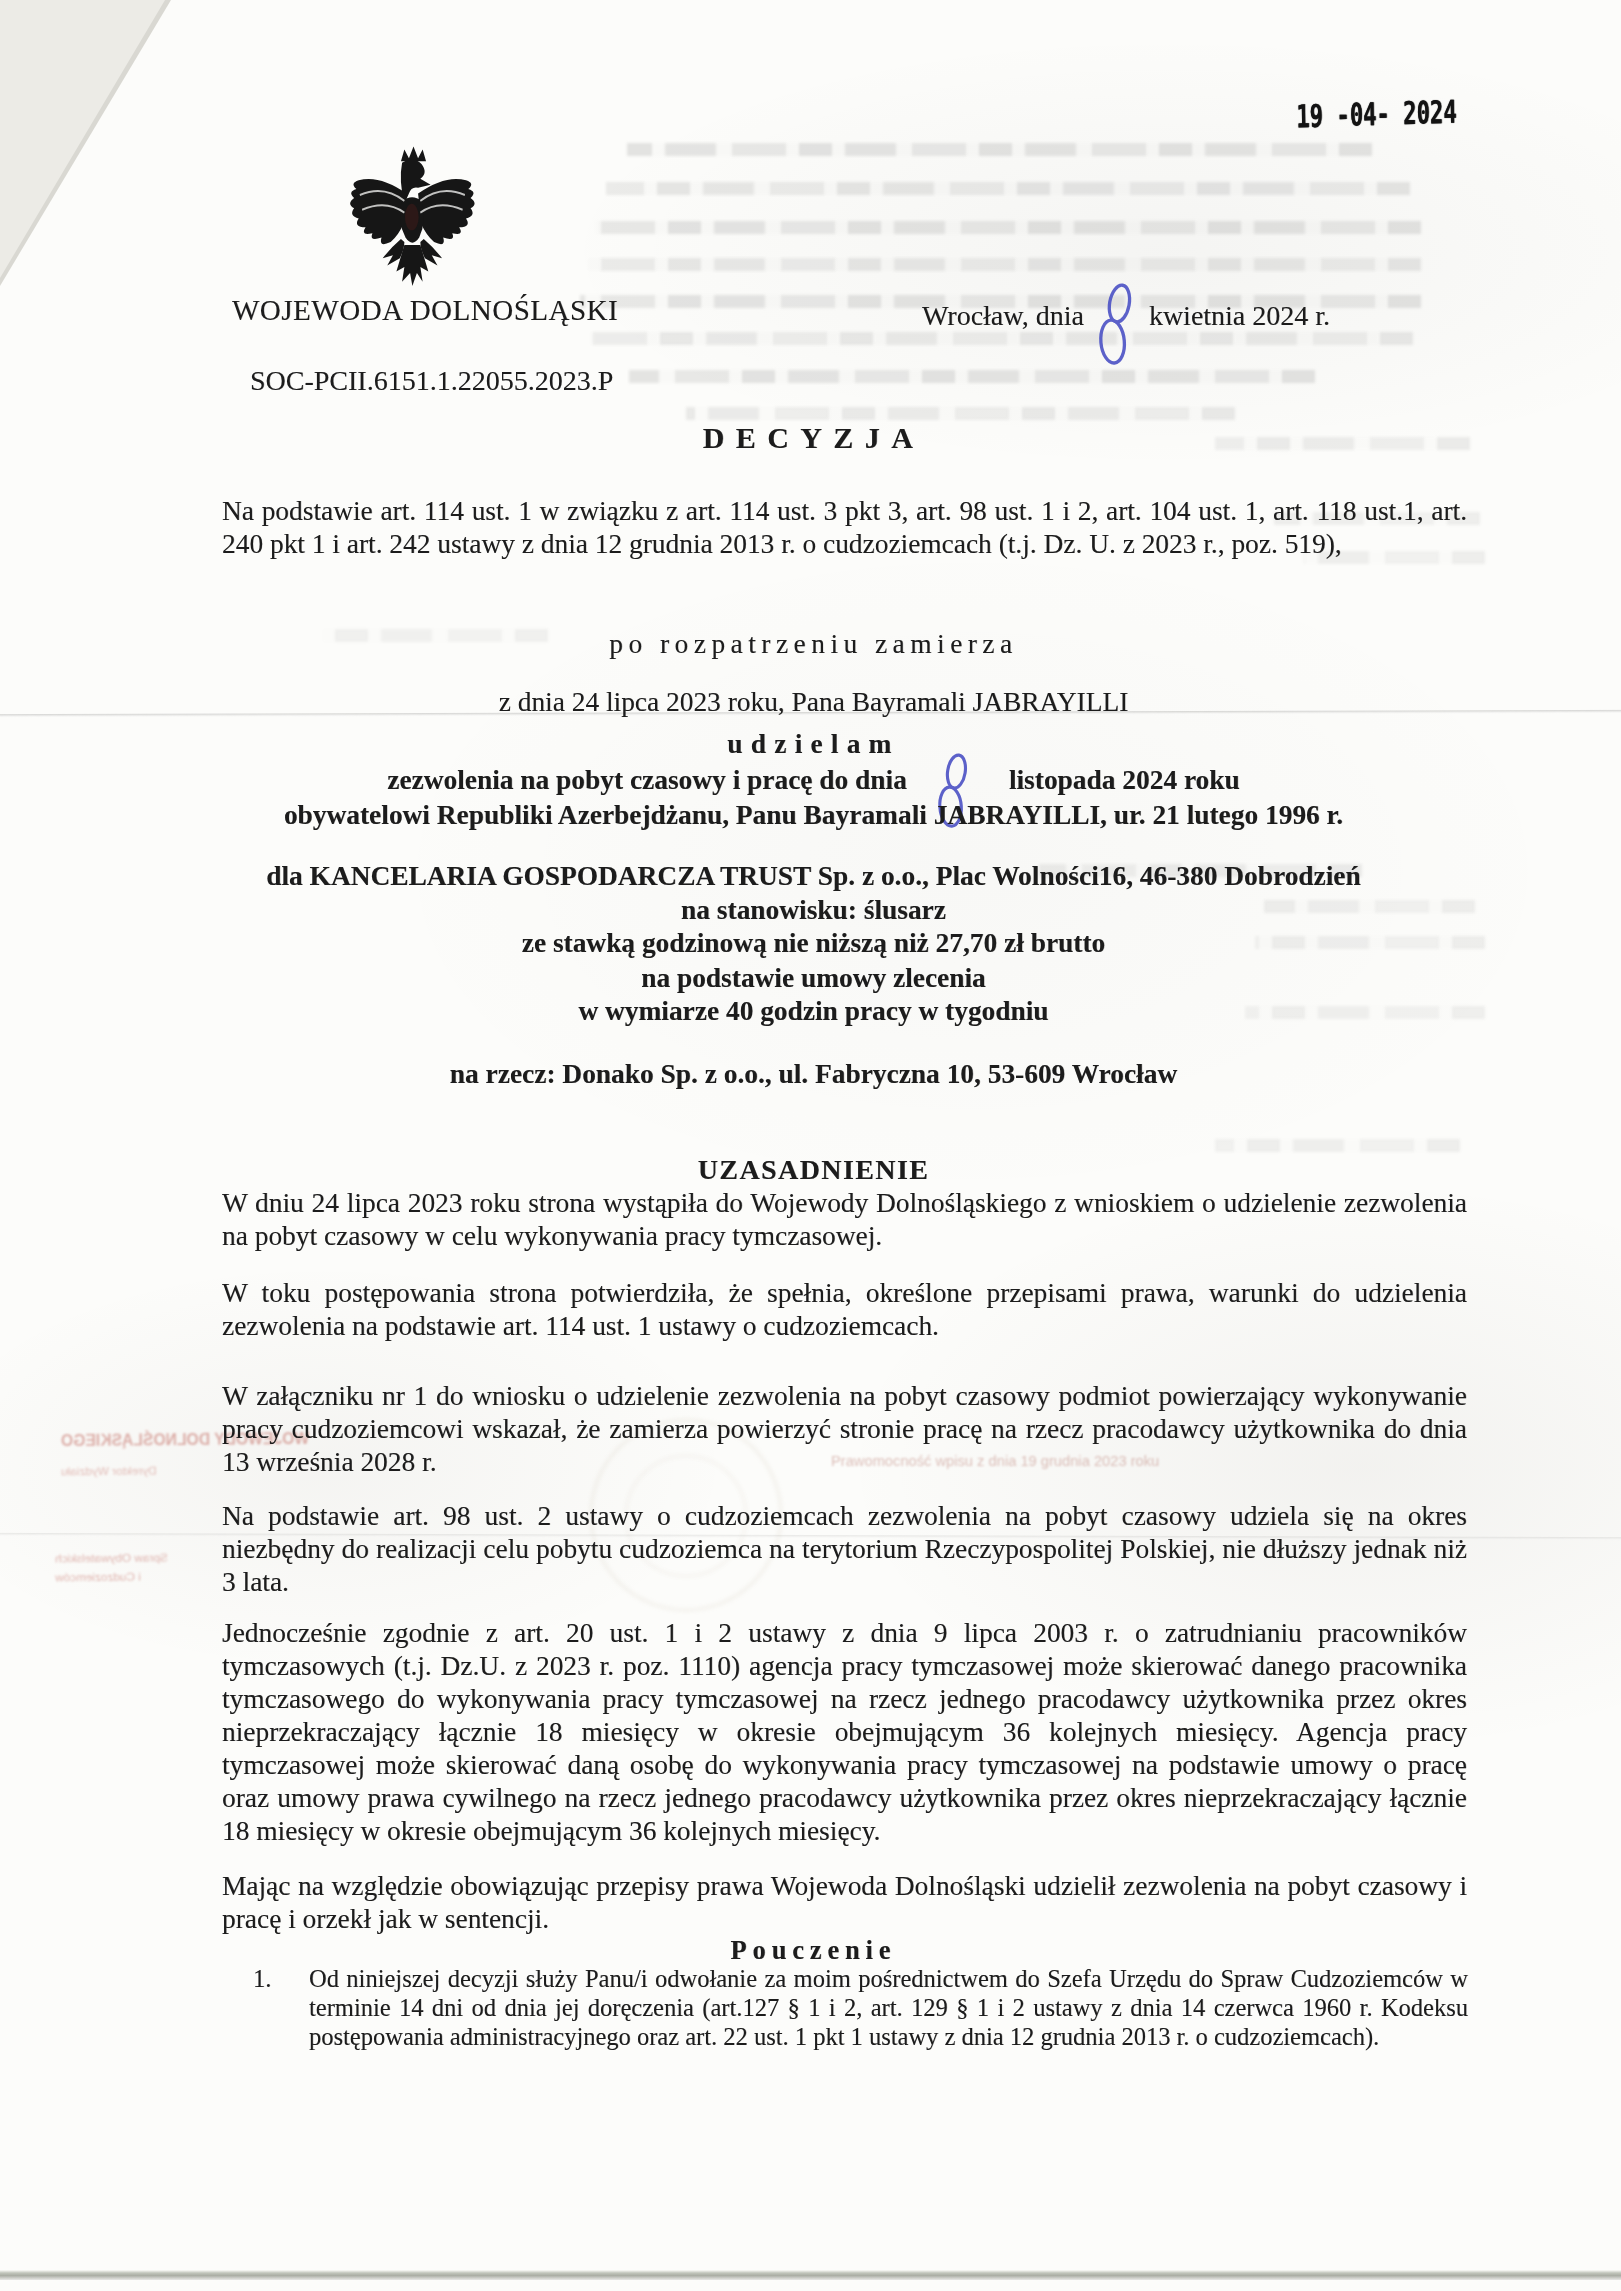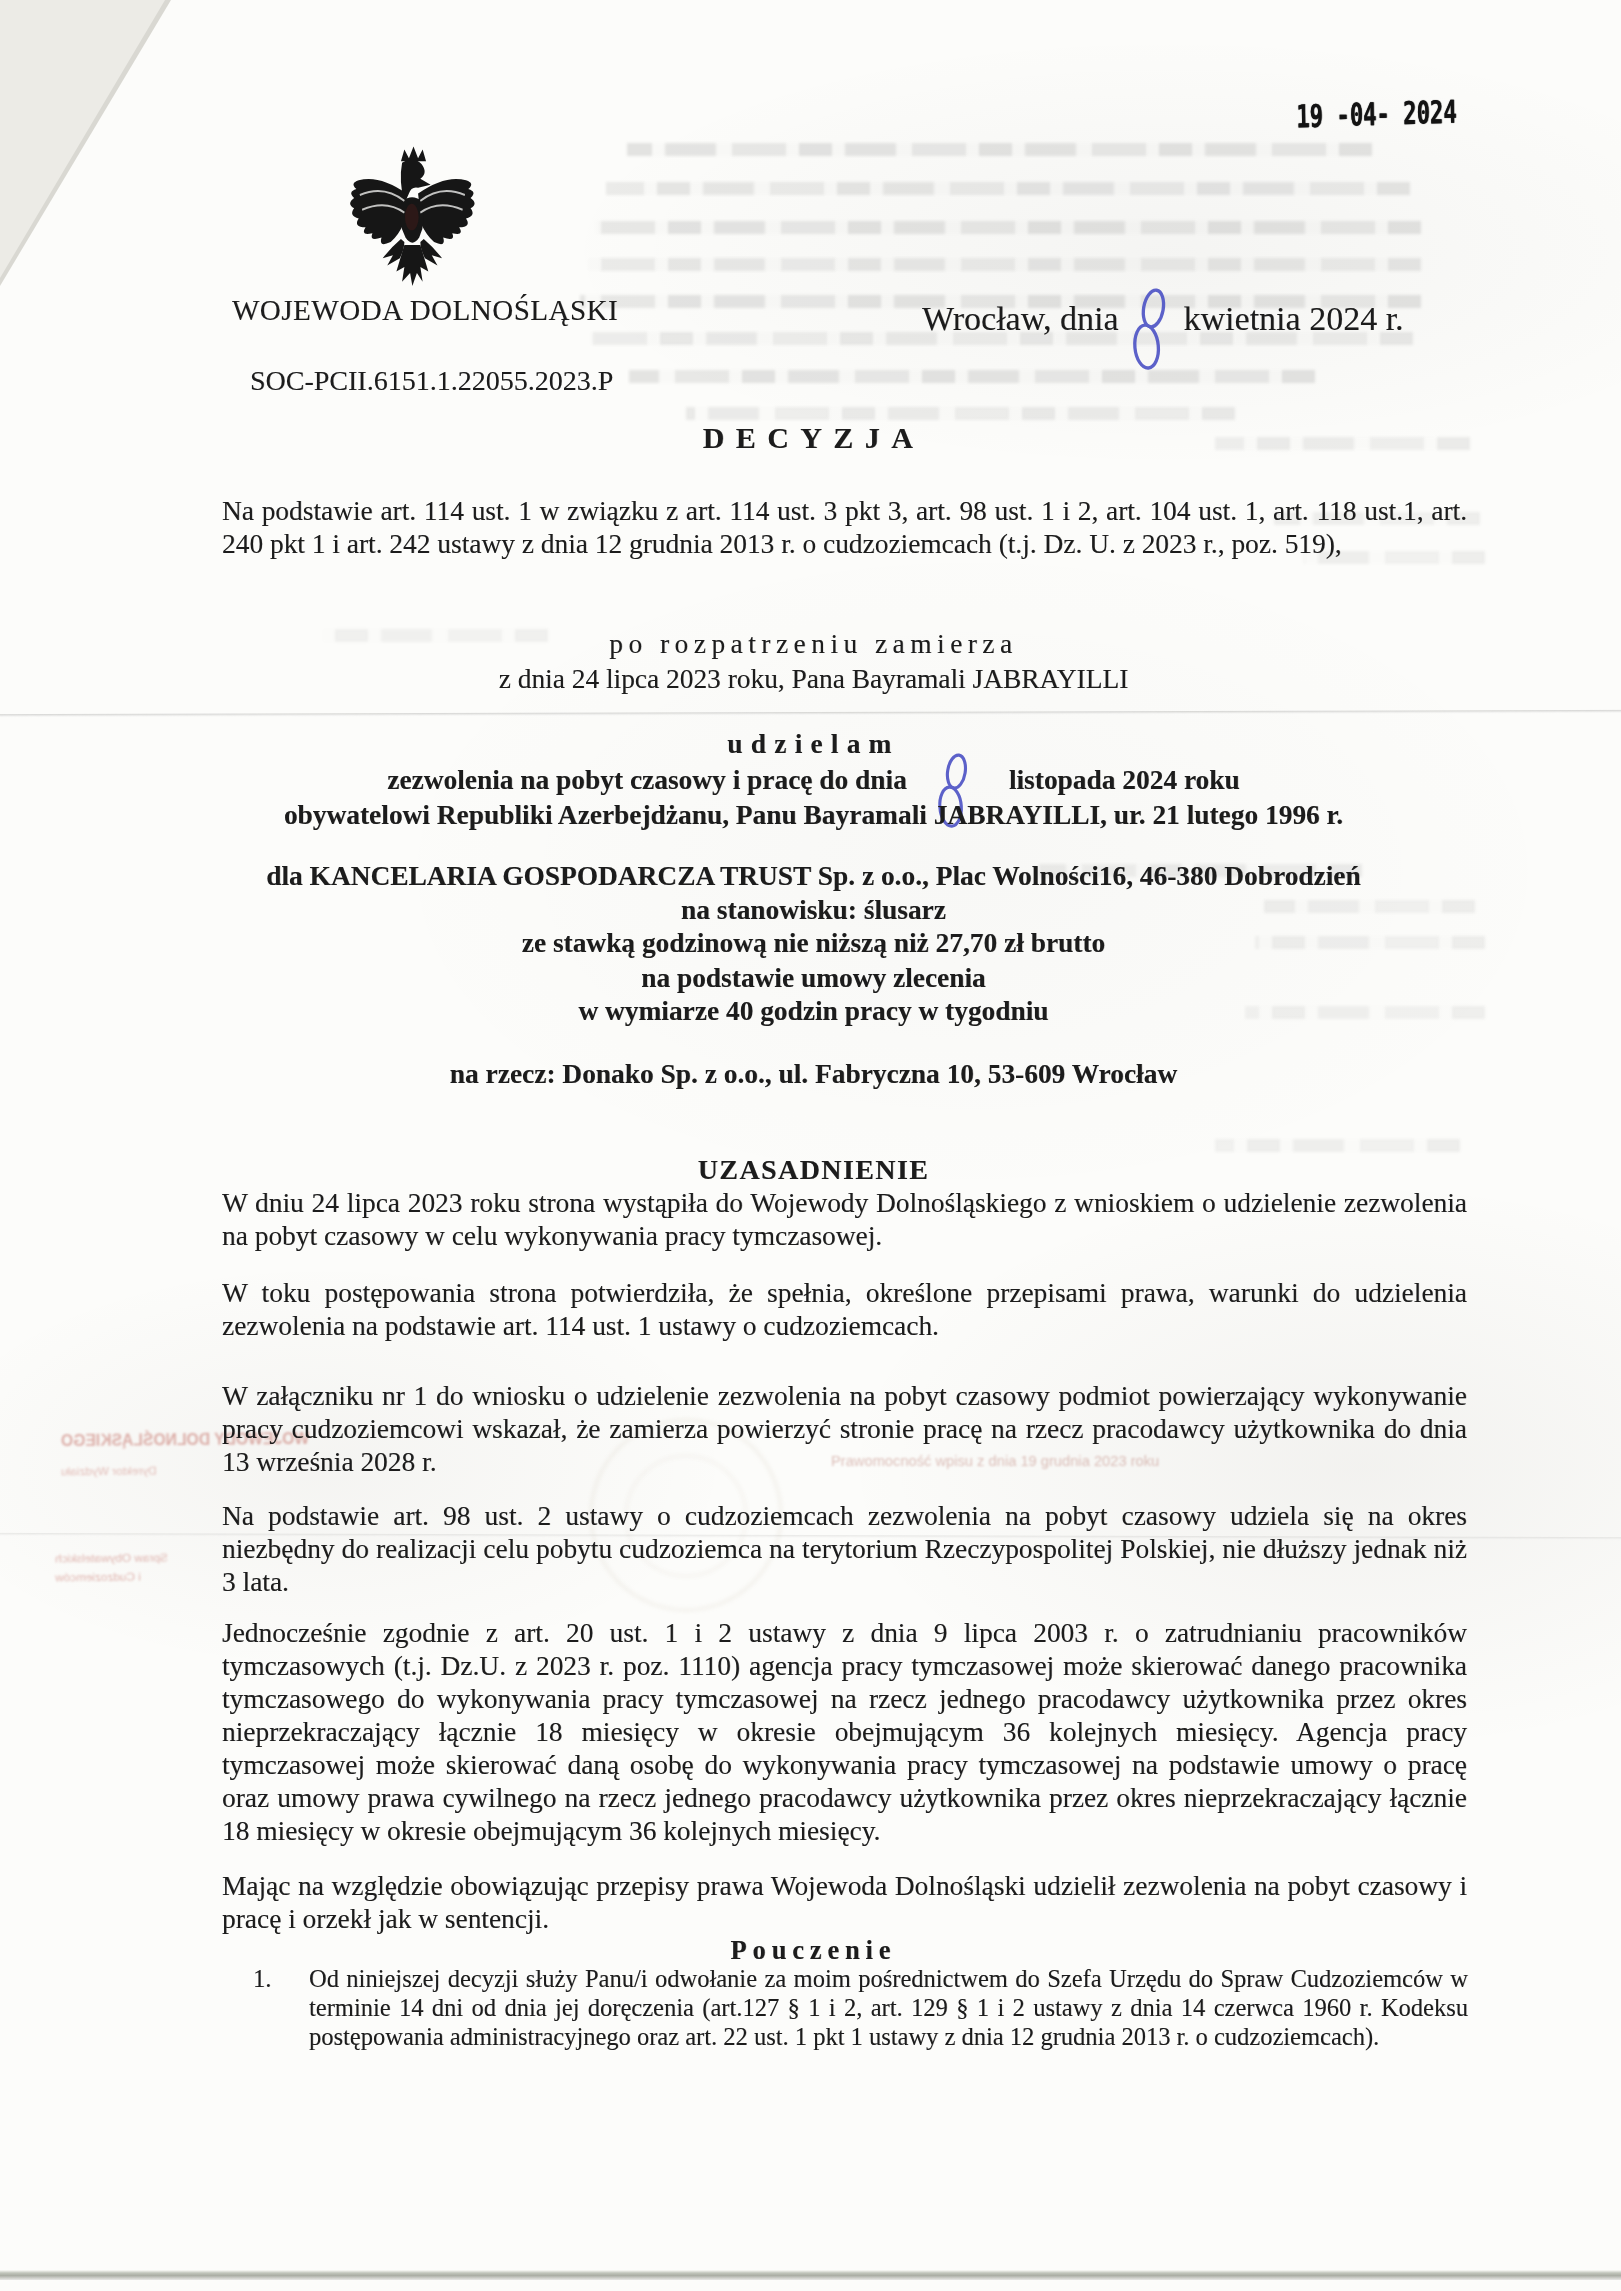--- a/index.html
+++ b/index.html
@@ -23,21 +23,21 @@
     left:222px;width:1245px;
     font-size:27.4px;line-height:33px;
     text-align:justify;text-justify:inter-word;
   }
   .cline{left:191px;width:1245px;text-align:center;font-size:27.4px;}
   .bold{font-weight:bold;}
   .title-decyzja{font-size:30px;font-weight:bold;letter-spacing:0.38em;}
   .ls1{letter-spacing:0.2em;}
   .authority{font-size:29px;font-weight:normal;letter-spacing:0.5px;}
   .casenum{font-size:28px;}
-  .dateline{font-size:34px;white-space:nowrap;text-align:right;}
+  .dateline{font-size:28px;white-space:nowrap;text-align:right;}
   .uzas{font-size:28px;font-weight:bold;letter-spacing:0.05em;}
   .poucz{font-size:26.5px;font-weight:bold;letter-spacing:0.22em;}
   .stamp{
     font-family:"DejaVu Sans Mono","Liberation Mono",monospace;
     font-weight:bold;font-size:30px;color:#131313;
     letter-spacing:0px;white-space:nowrap;
     transform:scale(0.74,1.05) rotate(-1.2deg);transform-origin:left top;
     text-shadow:0 0 1px rgba(0,0,0,0.8), 1px 0 0 rgba(0,0,0,0.35);
   }
   .ink-gap{display:inline-block;position:relative;vertical-align:baseline;}
@@ -166,21 +166,21 @@
             <ellipse cx="17" cy="61" rx="12" ry="22" transform="rotate(-5 17 61)"></ellipse>
           </g>
         </svg></span><span>kwietnia 2024 r.</span>
   </div>
 
   <div class="abs doc cline title-decyzja" style="top:421px;">DECYZJA</div>
 
   <div class="abs doc para" style="top:495px;">Na podstawie art. 114 ust. 1 w związku z art. 114 ust. 3 pkt 3, art. 98 ust. 1 i 2, art. 104 ust. 1, art. 118 ust.1, art. 240 pkt 1 i art. 242 ustawy z dnia 12 grudnia 2013 r. o cudzoziemcach (t.j. Dz. U. z 2023 r., poz. 519),</div>
 
   <div class="abs doc cline ls1" style="top:629px;">po rozpatrzeniu zamierza</div>
-  <div class="abs doc cline" style="top:664px;">z dnia 24 lipca 2023 roku, Pana Bayramali JABRAYILLI</div>
+  <div class="abs doc cline" style="top:687px;">z dnia 24 lipca 2023 roku, Pana Bayramali JABRAYILLI</div>
 
   <div class="abs doc cline bold" style="top:729px;letter-spacing:0.3em;">udzielam</div>
   <div class="abs doc cline bold" style="top:765px;">
     <span>zezwolenia na pobyt czasowy i pracę do dnia</span><span class="ink-gap" style="width:102px;" title="8"><svg class="ink-eight" style="left:27.4px;top:-37px;" width="39" height="80" viewBox="0 0 40 82">
           <g fill="none" stroke="#4f55c6" stroke-width="3.2" stroke-linecap="round" opacity="0.92">
             <ellipse cx="23" cy="20" rx="9" ry="17" transform="rotate(9 23 20)"></ellipse>
             <ellipse cx="17" cy="56" rx="11" ry="20" transform="rotate(-4 17 56)"></ellipse>
           </g>
         </svg></span><span>listopada 2024 roku</span>
   </div>

